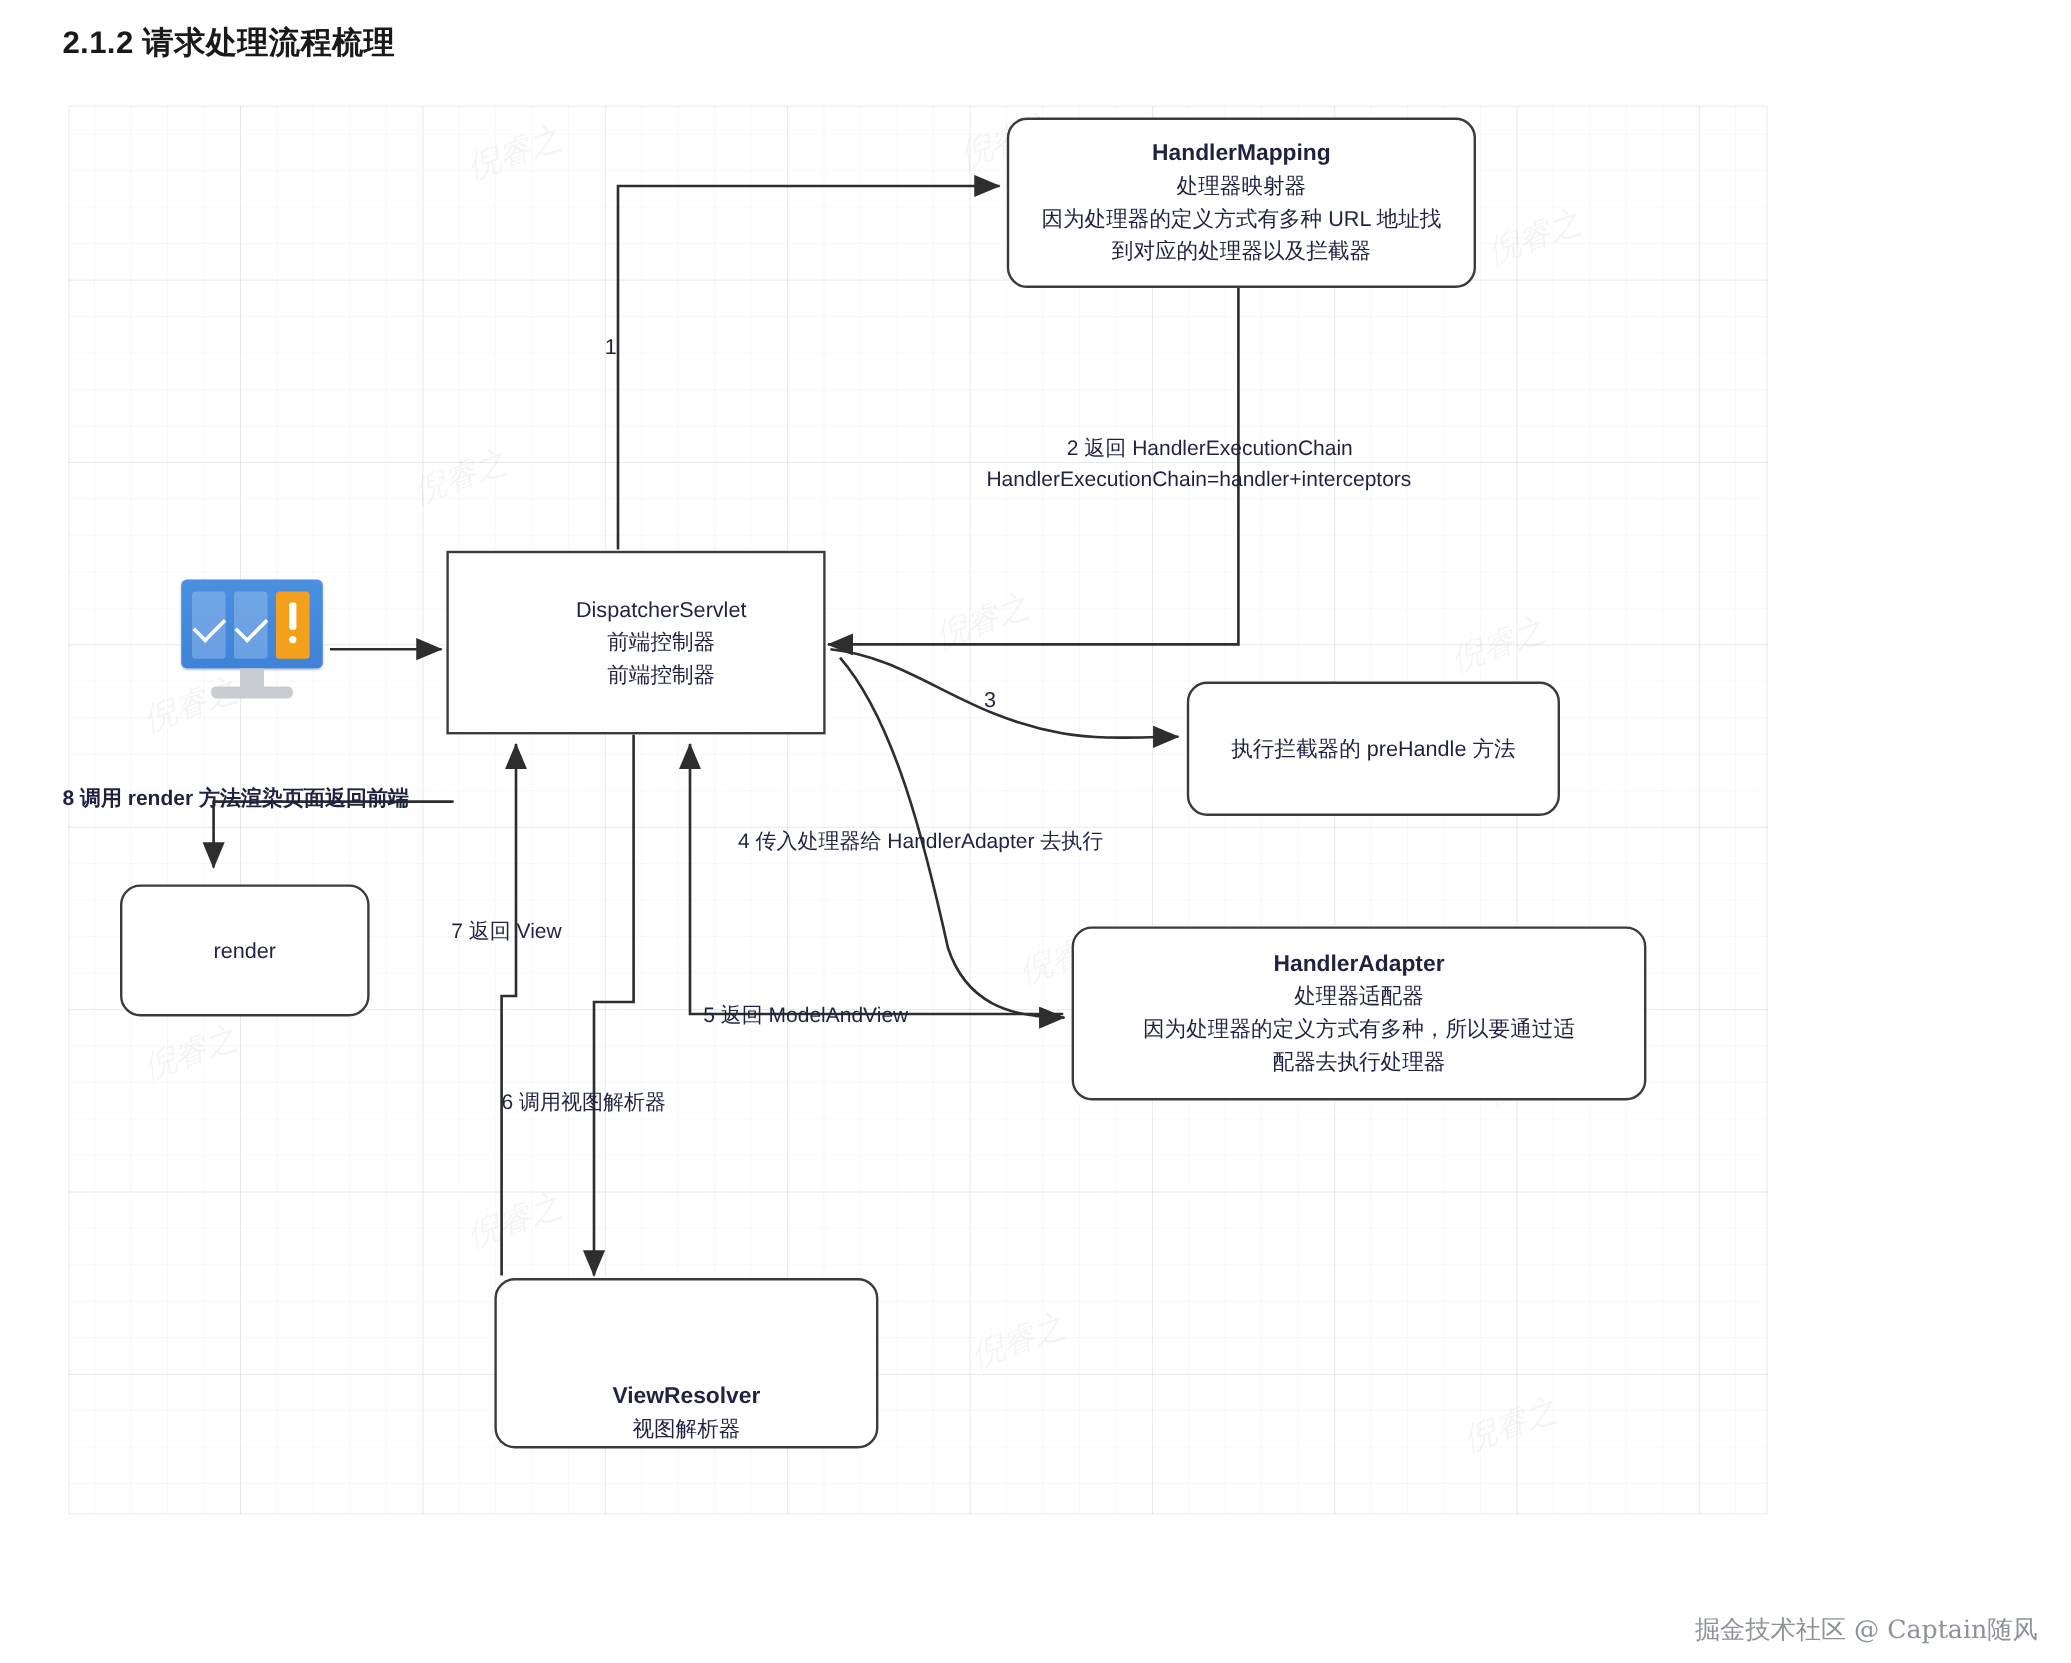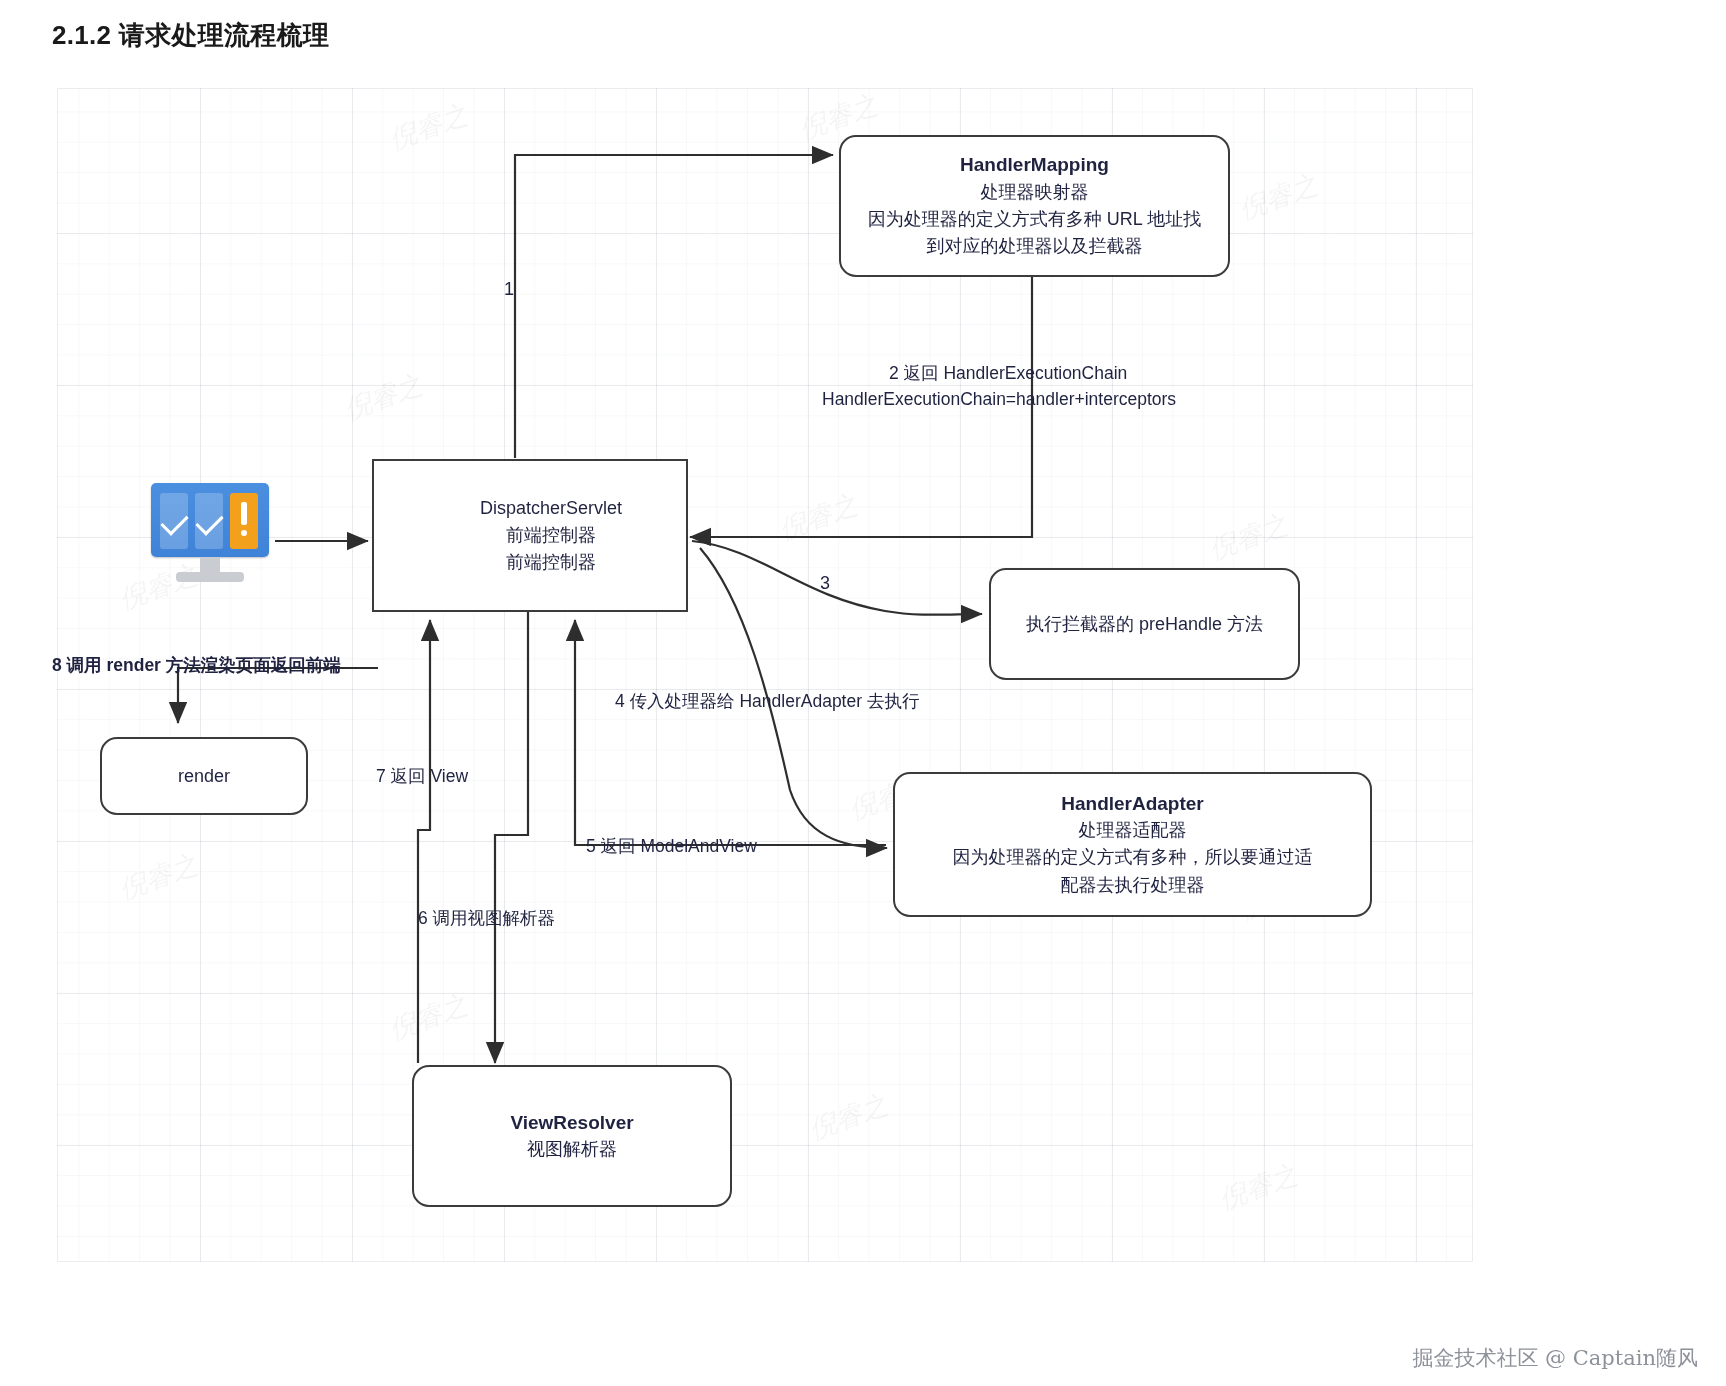--- a/index.html
+++ b/index.html
@@ -126,21 +126,21 @@
     <div class="tile t3"></div>
     <div class="chk c1"></div>
     <div class="chk c2"></div>
     <div class="bang-d"></div>
     <div class="bang-p"></div>
   </div>
   <div class="mon-neck"></div>
   <div class="mon-base"></div>
 </div>
 
-<div class="node round" style="left:839px;top:98px;width:391px;height:142px;margin-top:37px;">
+<div class="node round" style="left:839px;top:98px;width:391px;height:142px;">
   <div class="ttl">HandlerMapping</div>
   <div class="sub">处理器映射器</div>
   <div class="desc">因为处理器的定义方式有多种 URL 地址找</div>
   <div class="desc">到对应的处理器以及拦截器</div>
 </div>
 
 <div class="node" style="left:372px;top:459px;width:316px;height:153px;padding-left:42px;">
   <div class="sub">DispatcherServlet</div>
   <div class="sub">前端控制器</div>
   <div class="sub">前端控制器</div>
@@ -150,26 +150,26 @@
   <div class="sub">执行拦截器的 preHandle 方法</div>
 </div>
 
 <div class="node round" style="left:893px;top:772px;width:479px;height:145px;">
   <div class="ttl">HandlerAdapter</div>
   <div class="sub">处理器适配器</div>
   <div class="desc">因为处理器的定义方式有多种，所以要通过适</div>
   <div class="desc">配器去执行处理器</div>
 </div>
 
-<div class="node round" style="left:412px;top:1065px;width:320px;height:142px;">
+<div class="node round" style="left:412px;top:1065px;width:320px;height:142px;justify-content:flex-end;">
   <div class="ttl">ViewResolver</div>
   <div class="sub">视图解析器</div>
 </div>
 
-<div class="node round" style="left:100px;top:737px;width:208px;height:78px;">
+<div class="node round" style="left:100px;top:737px;width:208px;height:110px;">
   <div class="sub">render</div>
 </div>
 
 <div class="lbl num" style="left:504px;top:276px;">1</div>
 <div class="lbl" style="left:889px;top:360px;">2 返回 HandlerExecutionChain</div>
 <div class="lbl" style="left:822px;top:386px;">HandlerExecutionChain=handler+interceptors</div>
 <div class="lbl num" style="left:820px;top:570px;">3</div>
 <div class="lbl" style="left:615px;top:688px;">4 传入处理器给 HandlerAdapter 去执行</div>
 <div class="lbl" style="left:586px;top:833px;">5 返回 ModelAndView</div>
 <div class="lbl" style="left:418px;top:905px;">6 调用视图解析器</div>

